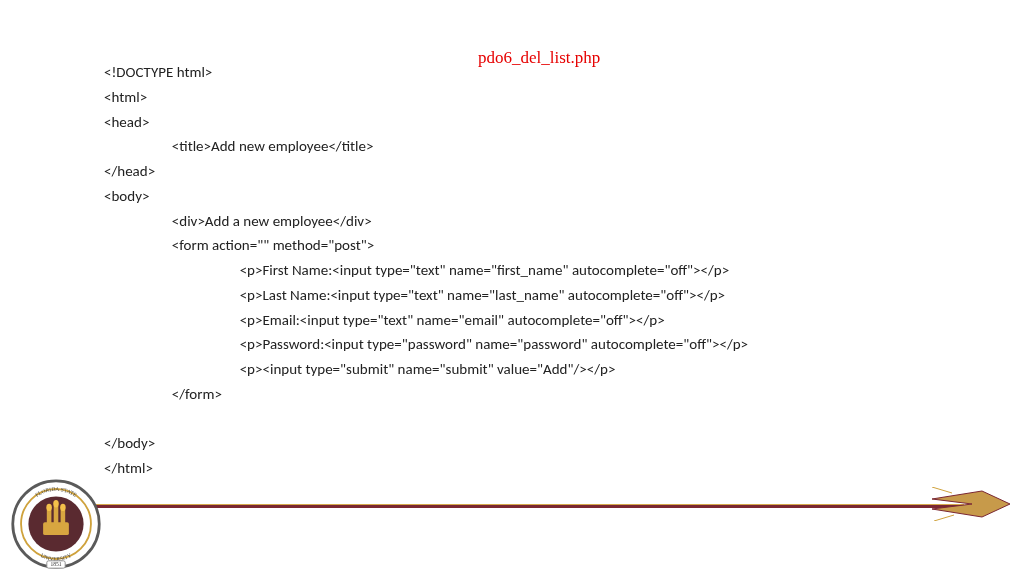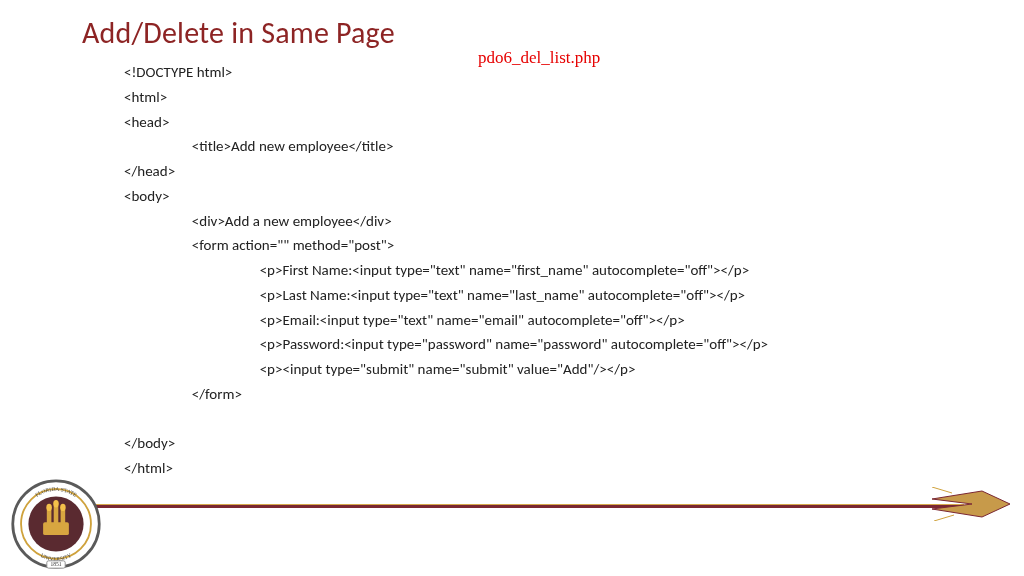--- a/index.html
+++ b/index.html
@@ -29,21 +29,21 @@
   .filename {
     position: absolute;
     left: 478px;
     top: 48px;
     font-size: 17px;
     color: #e60000;
     font-family: Liberation Serif, serif;
   }
   .code {
     position: absolute;
-    left: 124px;
+    left: 104px;
     top: 60px;
     font-size: 15px;
     color: #222;
     line-height: 1.65;
     white-space: pre;
     font-family: Calibri, "Segoe UI", Arial, sans-serif;
   }
   .rule-group {
     position: absolute;
     left: 0;
@@ -94,21 +94,20 @@
   .seal-text {
     font: 6px Georgia, serif;
     fill: #444;
   }
 </style>
 </head>
 <body>
 
 <div class="slide">
 
-  <div class="title">Add/Delete in Same Page</div>
 
   <div class="filename">pdo6_del_list.php</div>
 
   <div class="code" id="code-block">&lt;!DOCTYPE html&gt;
 &lt;html&gt;
 &lt;head&gt;
                     &lt;title&gt;Add new employee&lt;/title&gt;
 &lt;/head&gt;
 &lt;body&gt;
                     &lt;div&gt;Add a new employee&lt;/div&gt;

